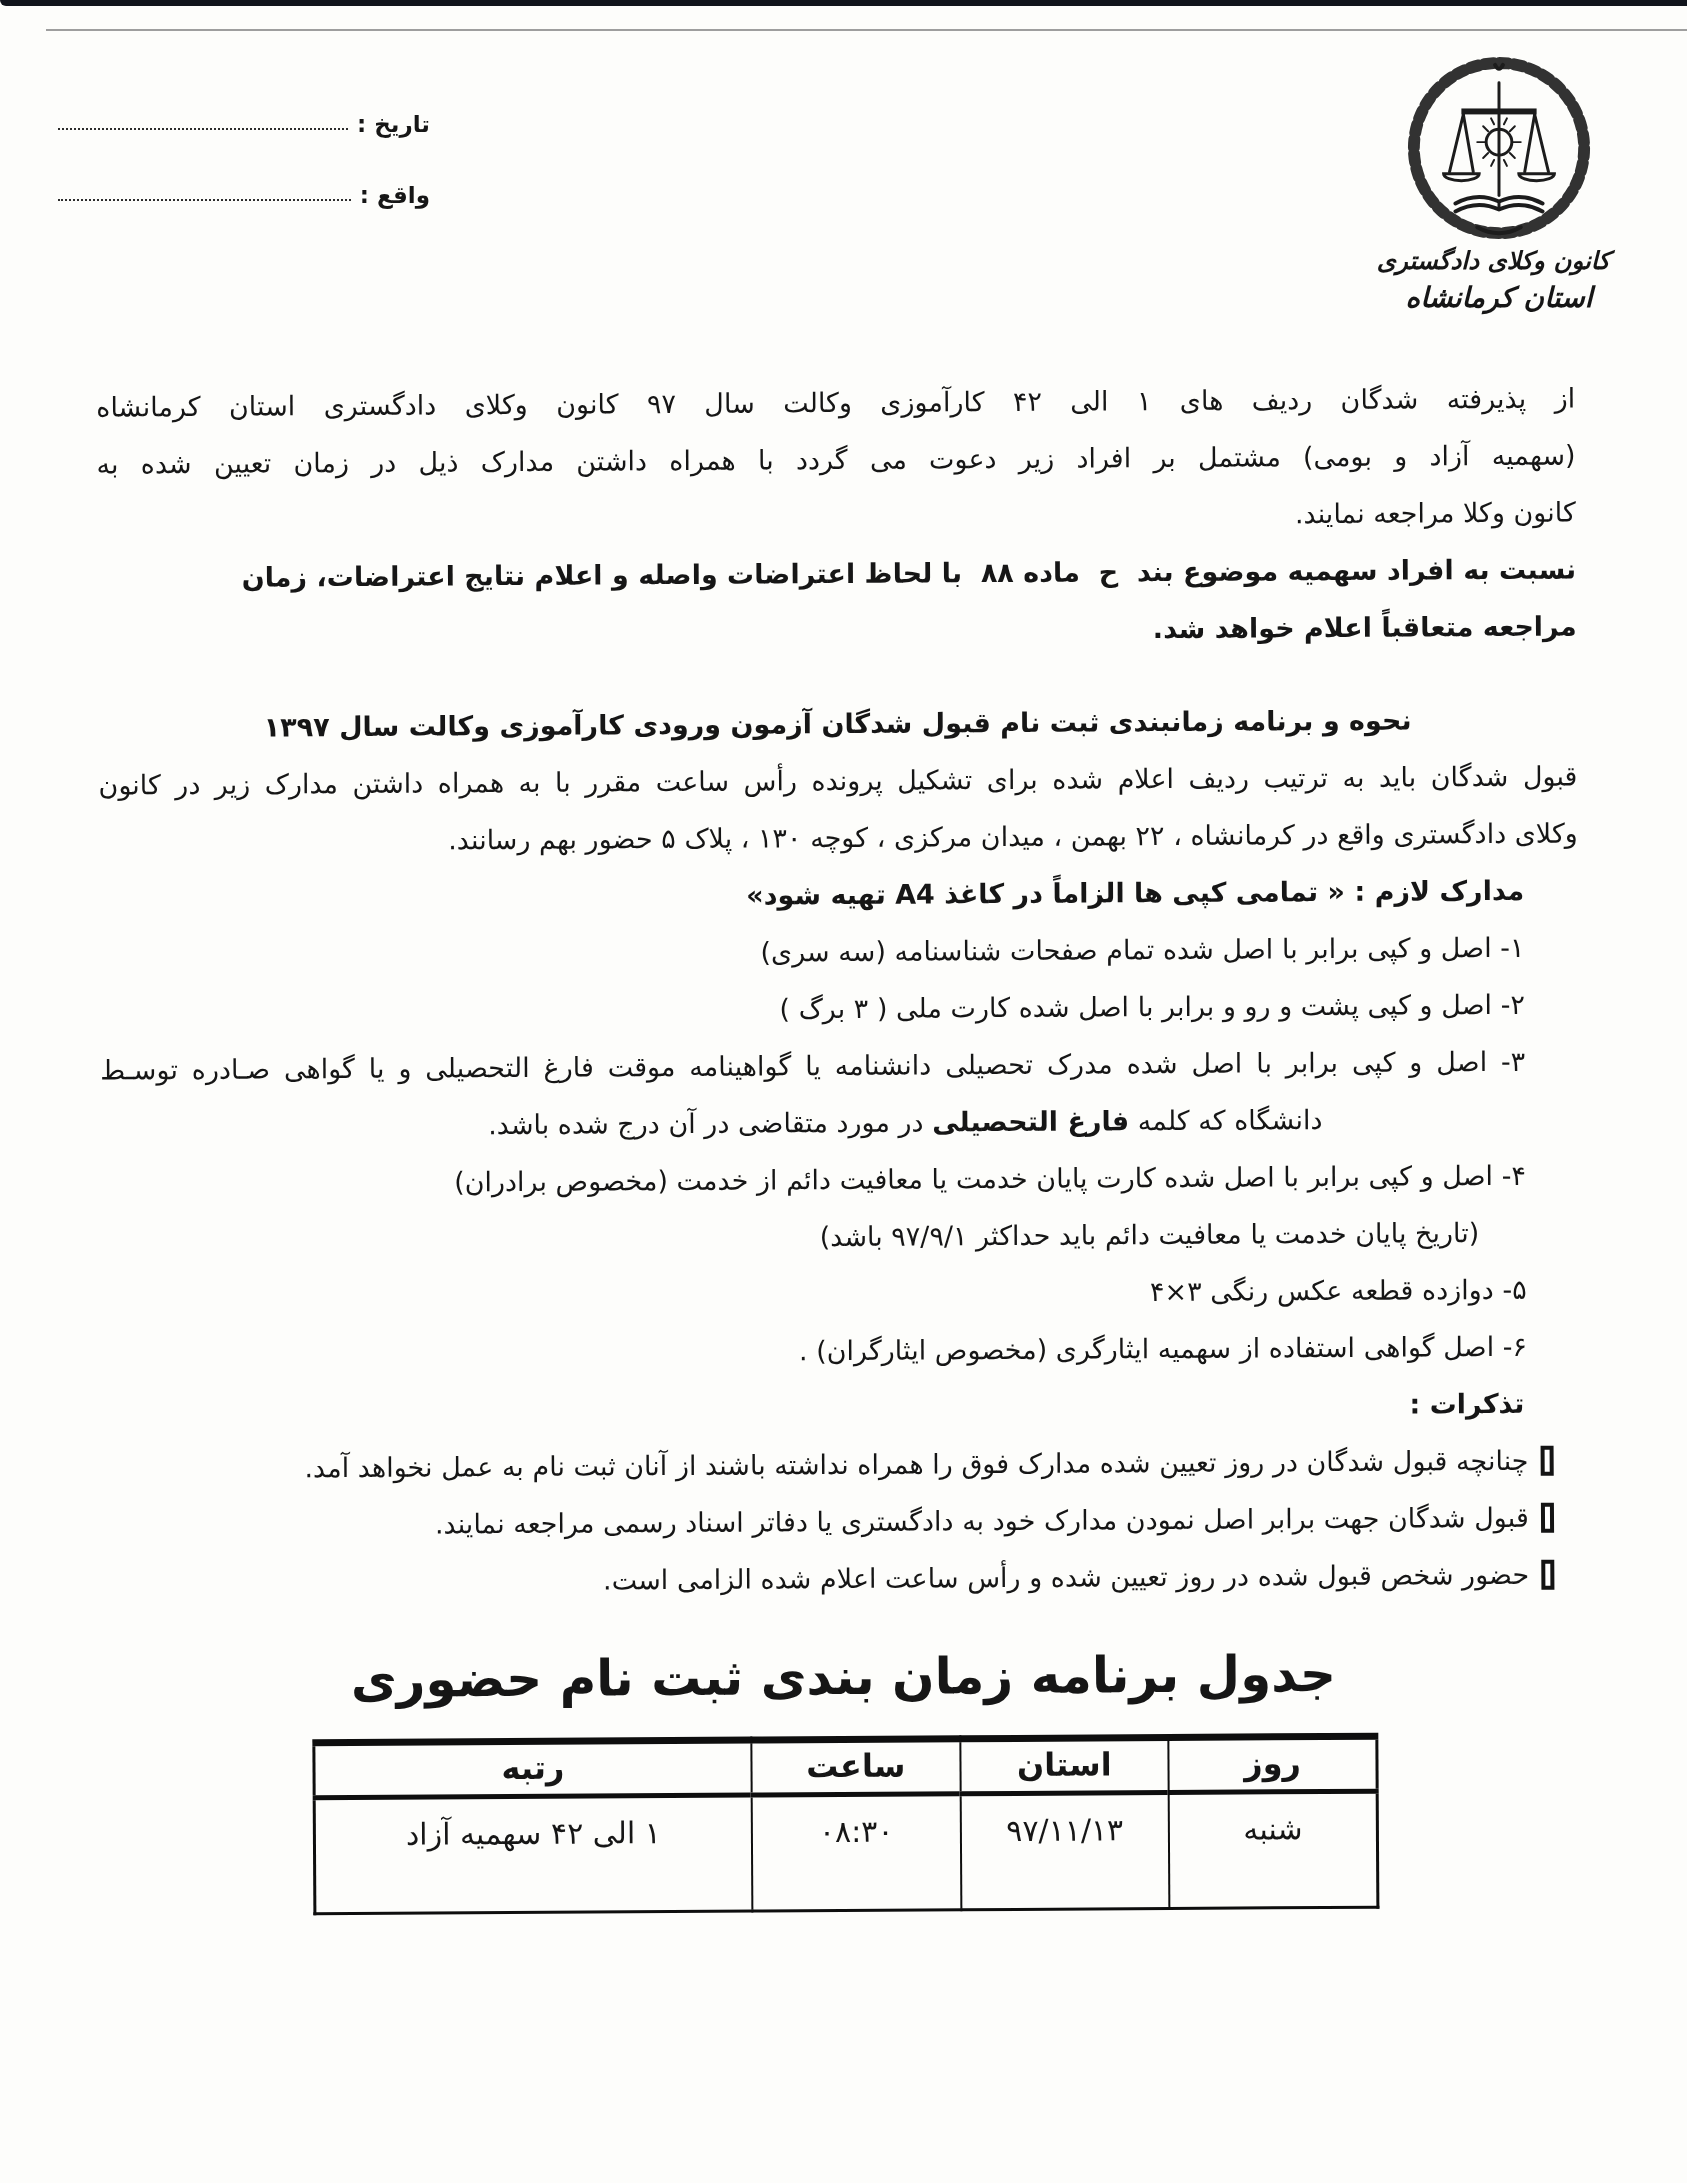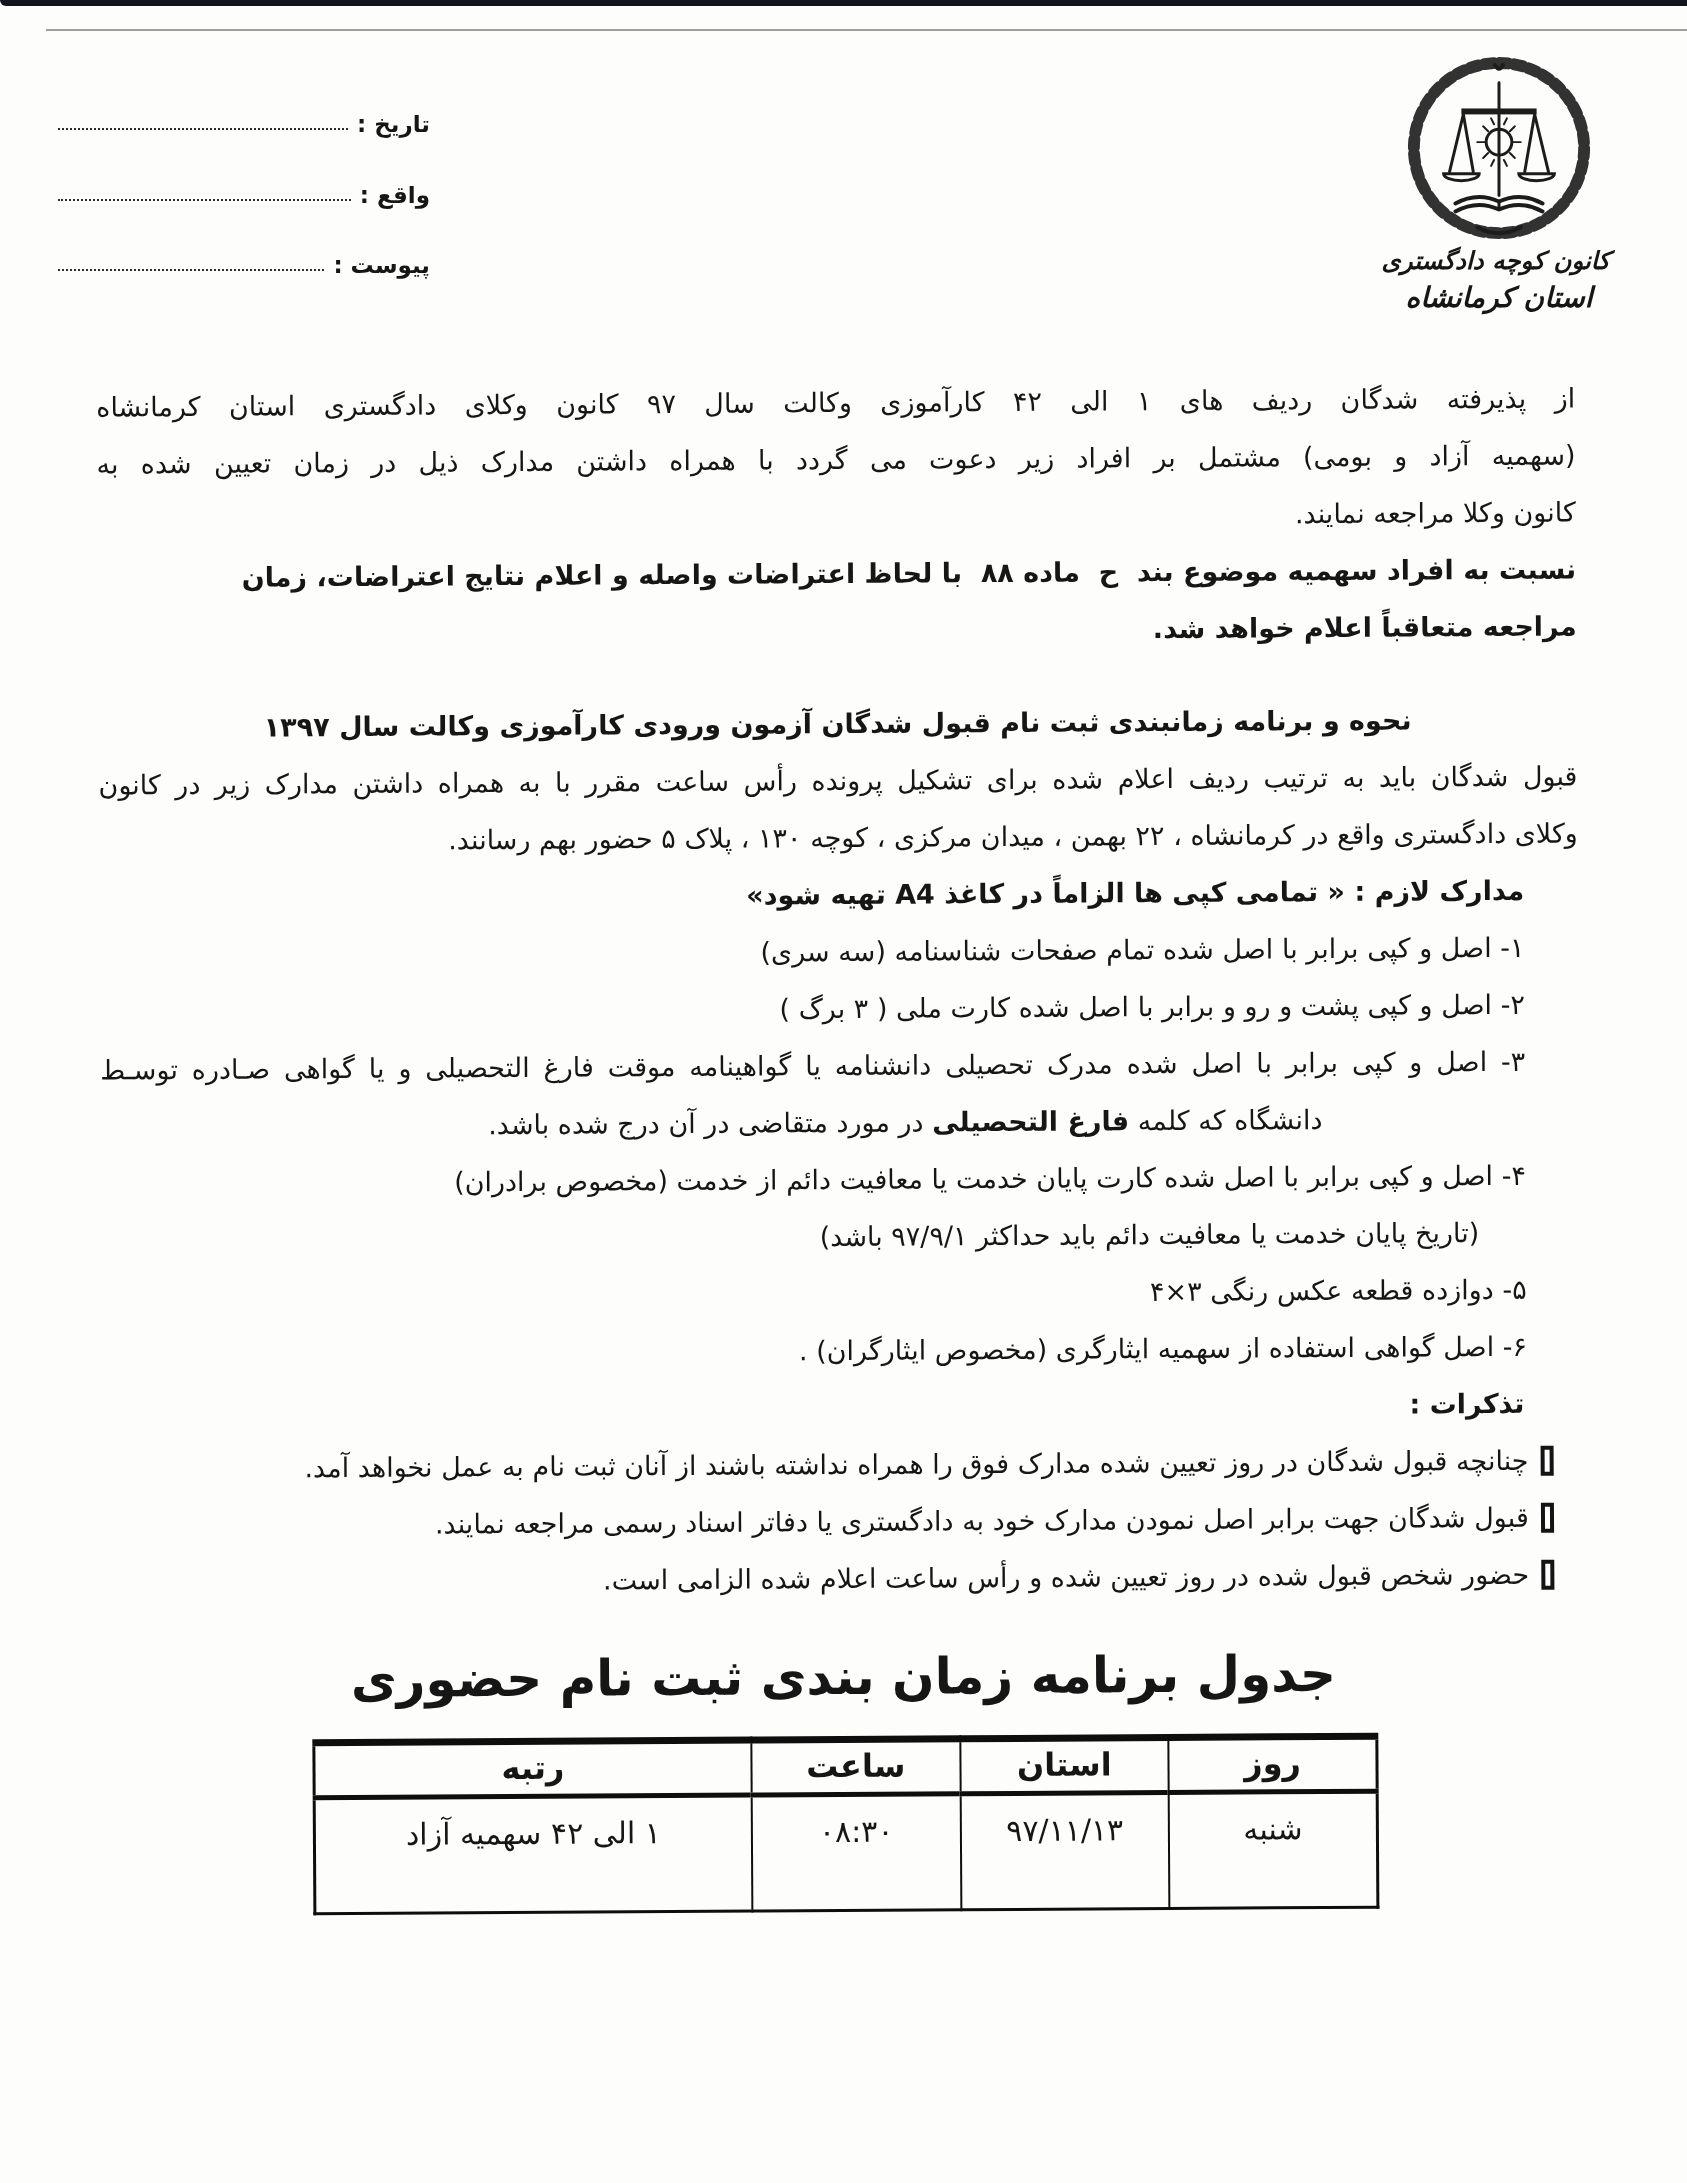--- a/index.html
+++ b/index.html
@@ -91,24 +91,20 @@
   <div class="scan-top-edge"></div>
   <div class="scan-rule"></div>
 
   <div class="lh-fields">
     <div class="lh-row">
       <span class="lh-label">تاریخ :</span>
       <span class="lh-dots"></span>
     </div>
     <div class="lh-row">
       <span class="lh-label">واقع :</span>
-      <span class="lh-dots"></span>
-    </div>
-    <div class="lh-row">
-      <span class="lh-label">پیوست :</span>
       <span class="lh-dots"></span>
     </div>
   </div>
 
   <div class="logo-block">
     <svg width="198" height="193" viewBox="0 0 200 195" fill="none" stroke="#1c1c1c" stroke-width="3" stroke-linecap="round">
 
       <circle cx="100" cy="92" r="86" stroke-width="12" stroke-dasharray="9 6" opacity="0.9"></circle>
       <path d="M78,172 q22,12 44,0" stroke-width="4"></path>
       <path d="M96,8 q4,8 8,0" stroke-width="4"></path>
@@ -136,21 +132,21 @@
       <line x1="64" y1="58" x2="74" y2="116"></line>
       <line x1="136" y1="58" x2="126" y2="116"></line>
       <line x1="136" y1="58" x2="150" y2="116"></line>
       <path d="M44,118 a18,7 0 0 0 36,0 z" fill="#fdfdfb"></path>
       <path d="M120,118 a18,7 0 0 0 36,0 z" fill="#fdfdfb"></path>
 
       <path d="M56,148 Q78,136 100,146 Q122,136 144,148" stroke-width="4"></path>
       <path d="M56,156 Q78,144 100,154 Q122,144 144,156" stroke-width="4"></path>
       <line x1="100" y1="146" x2="100" y2="154"></line>
     </svg>
-    <div class="logo-caption-1">کانون کوچه دادگستری</div>
+    <div class="logo-caption-1">کانون وکلای دادگستری</div>
     <div class="logo-caption-2">استان کرمانشاه</div>
   </div>
 
   <div class="content">
 
     <div class="line j">از پذیرفته شدگان ردیف های ۱ الی ۴۲ کارآموزی وکالت سال ۹۷ کانون وکلای دادگستری استان کرمانشاه</div>
     <div class="line j">(سهمیه آزاد و بومی) مشتمل بر افراد زیر دعوت می گردد با همراه داشتن مدارک ذیل در زمان تعیین شده به</div>
     <div class="line">کانون وکلا مراجعه نمایند.</div>
 
     <div class="line b" style="white-space:pre-wrap;">نسبت به افراد سهمیه موضوع بند  ح  ماده ۸۸  با لحاظ اعتراضات واصله و اعلام نتایج اعتراضات، زمان</div>

